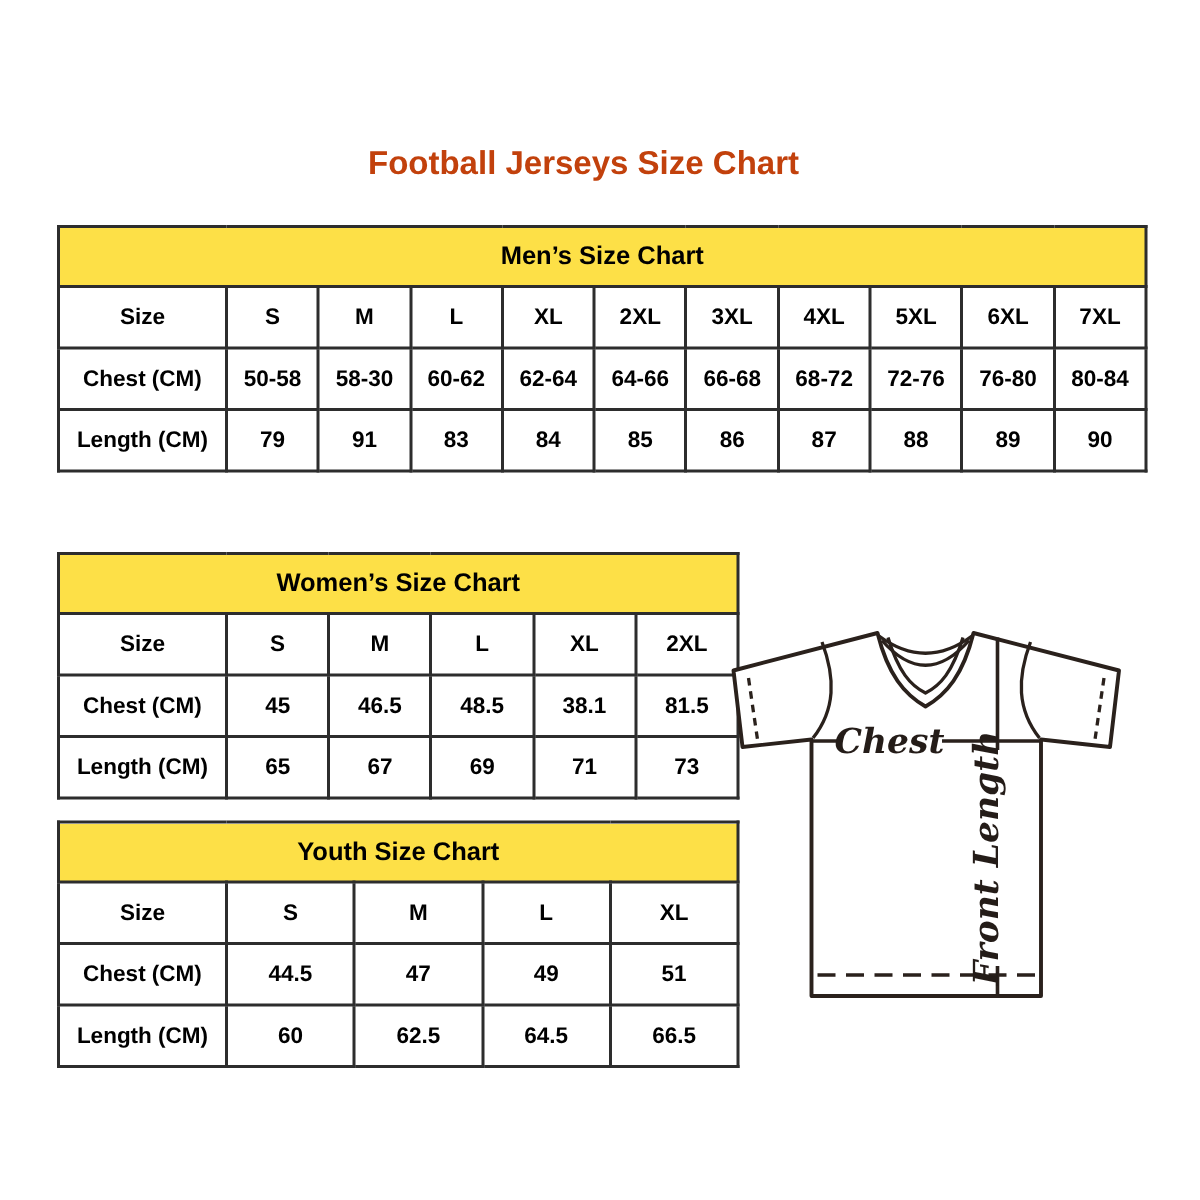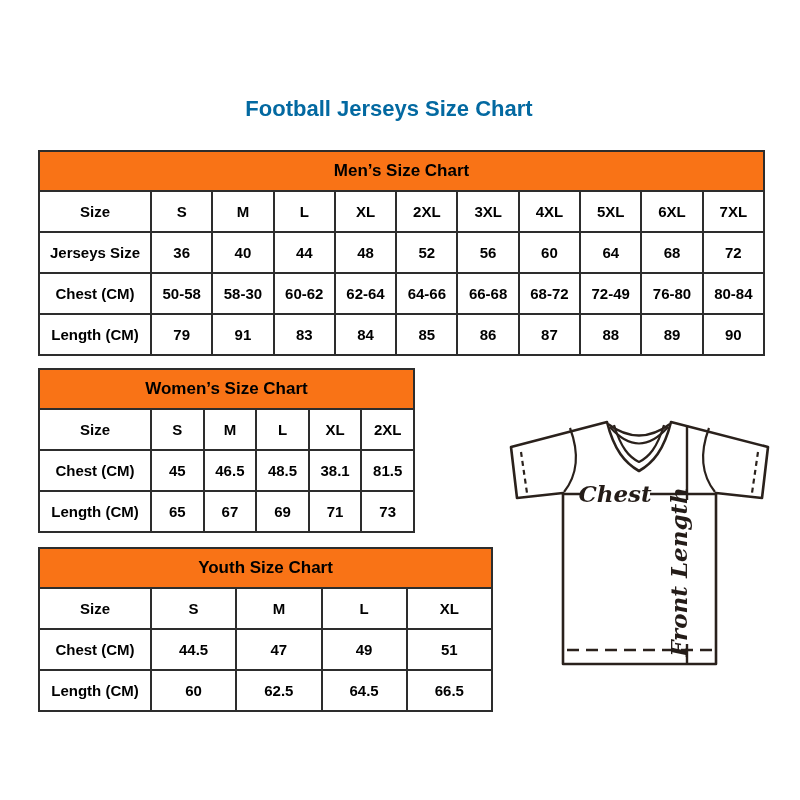--- a/index.html
+++ b/index.html
@@ -2,43 +2,43 @@
 <html><head>
 <meta charset="utf-8">
 <style>
   html,body { margin:0; padding:0; background:#ffffff; }
   #canvas {
     position:relative; width:800px; height:800px; background:#ffffff;
     font-family:"Liberation Sans", sans-serif; overflow:hidden;
   }
   #page-title {
     position:absolute; left:0; top:96px; width:778px; text-align:center;
-    font-size:22px; font-weight:bold; color:#0369a1;
+    font-size:22px; font-weight:bold; color:#c2410c;
     font-family:"Liberation Sans", sans-serif;
   }
   .tbl-wrap { position:absolute; }
   #men-wrap   { left:38px; top:150px; }
   #women-wrap { left:38px; top:368px; }
   #youth-wrap { left:38px; top:547px;border-radius:23px; }
   table.size-table {
     border-collapse:collapse; table-layout:fixed; background:#fff;
   }
   #men-table   { width:727px; }
-  #women-table { width:377px; }
+  #women-table { width:455px; }
   #youth-table { width:455px; }
   table.size-table th, table.size-table td {
     border:2px solid #2d2d2d; padding:0; text-align:center; vertical-align:middle;
     font-family:"Liberation Sans", sans-serif; font-weight:bold; color:#000;
     overflow:hidden; white-space:nowrap;
   }
   table.size-table th.tbl-header {
-    background:#f97316; font-size:17px; height:38px;
+    background:#fde047; font-size:17px; height:38px;
   }
   table.size-table td { font-size:15px; height:39px; }
-  #jersey-box { position:absolute; left:498px; top:408px; width:292px; height:266px; }
+  #jersey-box { position:absolute; left:476px; top:408px; width:292px; height:266px; }
   .diagram-label {
     font-family:"DejaVu Serif", serif; font-style:italic; font-weight:bold;
     font-size:23px; fill:#241c18;
   }
 </style>
 </head>
 <body>
 
 <div id="canvas">
 
@@ -70,42 +70,29 @@
         <td>L</td>
         <td>XL</td>
         <td>2XL</td>
         <td>3XL</td>
         <td>4XL</td>
         <td>5XL</td>
         <td>6XL</td>
         <td>7XL</td>
       </tr>
       <tr>
-        <td>Jerseys Size</td>
-        <td>36</td>
-        <td>40</td>
-        <td>44</td>
-        <td>48</td>
-        <td>52</td>
-        <td>56</td>
-        <td>60</td>
-        <td>64</td>
-        <td>68</td>
-        <td>72</td>
-      </tr>
-      <tr>
         <td>Chest (CM)</td>
         <td>50-58</td>
         <td>58-30</td>
         <td>60-62</td>
         <td>62-64</td>
         <td>64-66</td>
         <td>66-68</td>
         <td>68-72</td>
-        <td>72-49</td>
+        <td>72-76</td>
         <td>76-80</td>
         <td>80-84</td>
       </tr>
       <tr>
         <td>Length (CM)</td>
         <td>79</td>
         <td>91</td>
         <td>83</td>
         <td>84</td>
         <td>85</td>

